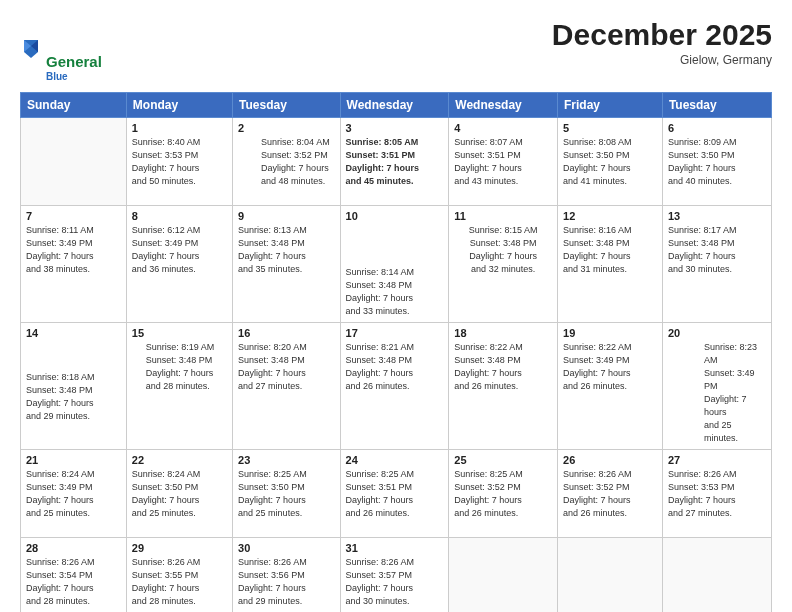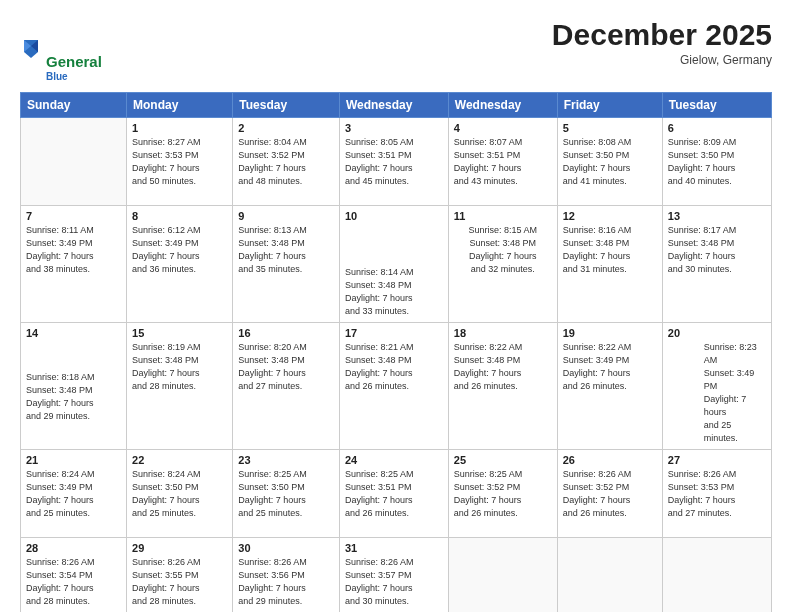--- a/index.html
+++ b/index.html
@@ -137,35 +137,35 @@
           <th>Wednesday</th>
           <th>Friday</th>
           <th>Tuesday</th>
         </tr>
     </thead>
     <tbody id="calendar-body">
     <tr>
           <td class="empty-cell"></td>
           <td>
             <span class="day-num">1</span>
-            <div class="day-info" style="white-space: pre-line;">Sunrise: 8:27 AM
+            <div class="day-info" style="white-space: pre-line;">Sunrise: 8:40 AM
 Sunset: 3:53 PM
 Daylight: 7 hours
 and 50 minutes.</div>
           </td>
           <td>
             <span class="day-num">2</span>
-            <div class="day-info" style="white-space: pre-line;">Sunrise: 8:04 AM
+            <div class="day-info" style="white-space: pre-line; margin-left: 23px;">Sunrise: 8:04 AM
 Sunset: 3:52 PM
 Daylight: 7 hours
 and 48 minutes.</div>
           </td>
           <td>
             <span class="day-num">3</span>
-            <div class="day-info" style="white-space: pre-line;">Sunrise: 8:05 AM
+            <div class="day-info" style="white-space: pre-line; font-weight: bold;">Sunrise: 8:05 AM
 Sunset: 3:51 PM
 Daylight: 7 hours
 and 45 minutes.</div>
           </td>
           <td>
             <span class="day-num">4</span>
             <div class="day-info" style="white-space: pre-line;">Sunrise: 8:07 AM
 Sunset: 3:51 PM
 Daylight: 7 hours
 and 43 minutes.</div>
@@ -239,21 +239,21 @@
         <tr>
           <td>
             <span class="day-num">14</span>
             <div class="day-info" style="white-space: pre-line; margin-top: 32px;">Sunrise: 8:18 AM
 Sunset: 3:48 PM
 Daylight: 7 hours
 and 29 minutes.</div>
           </td>
           <td>
             <span class="day-num">15</span>
-            <div class="day-info" style="white-space: pre-line;">Sunrise: 8:19 AM
+            <div class="day-info" style="white-space: pre-line; margin-left: 14px;">Sunrise: 8:19 AM
 Sunset: 3:48 PM
 Daylight: 7 hours
 and 28 minutes.</div>
           </td>
           <td>
             <span class="day-num">16</span>
             <div class="day-info" style="white-space: pre-line;">Sunrise: 8:20 AM
 Sunset: 3:48 PM
 Daylight: 7 hours
 and 27 minutes.</div>

